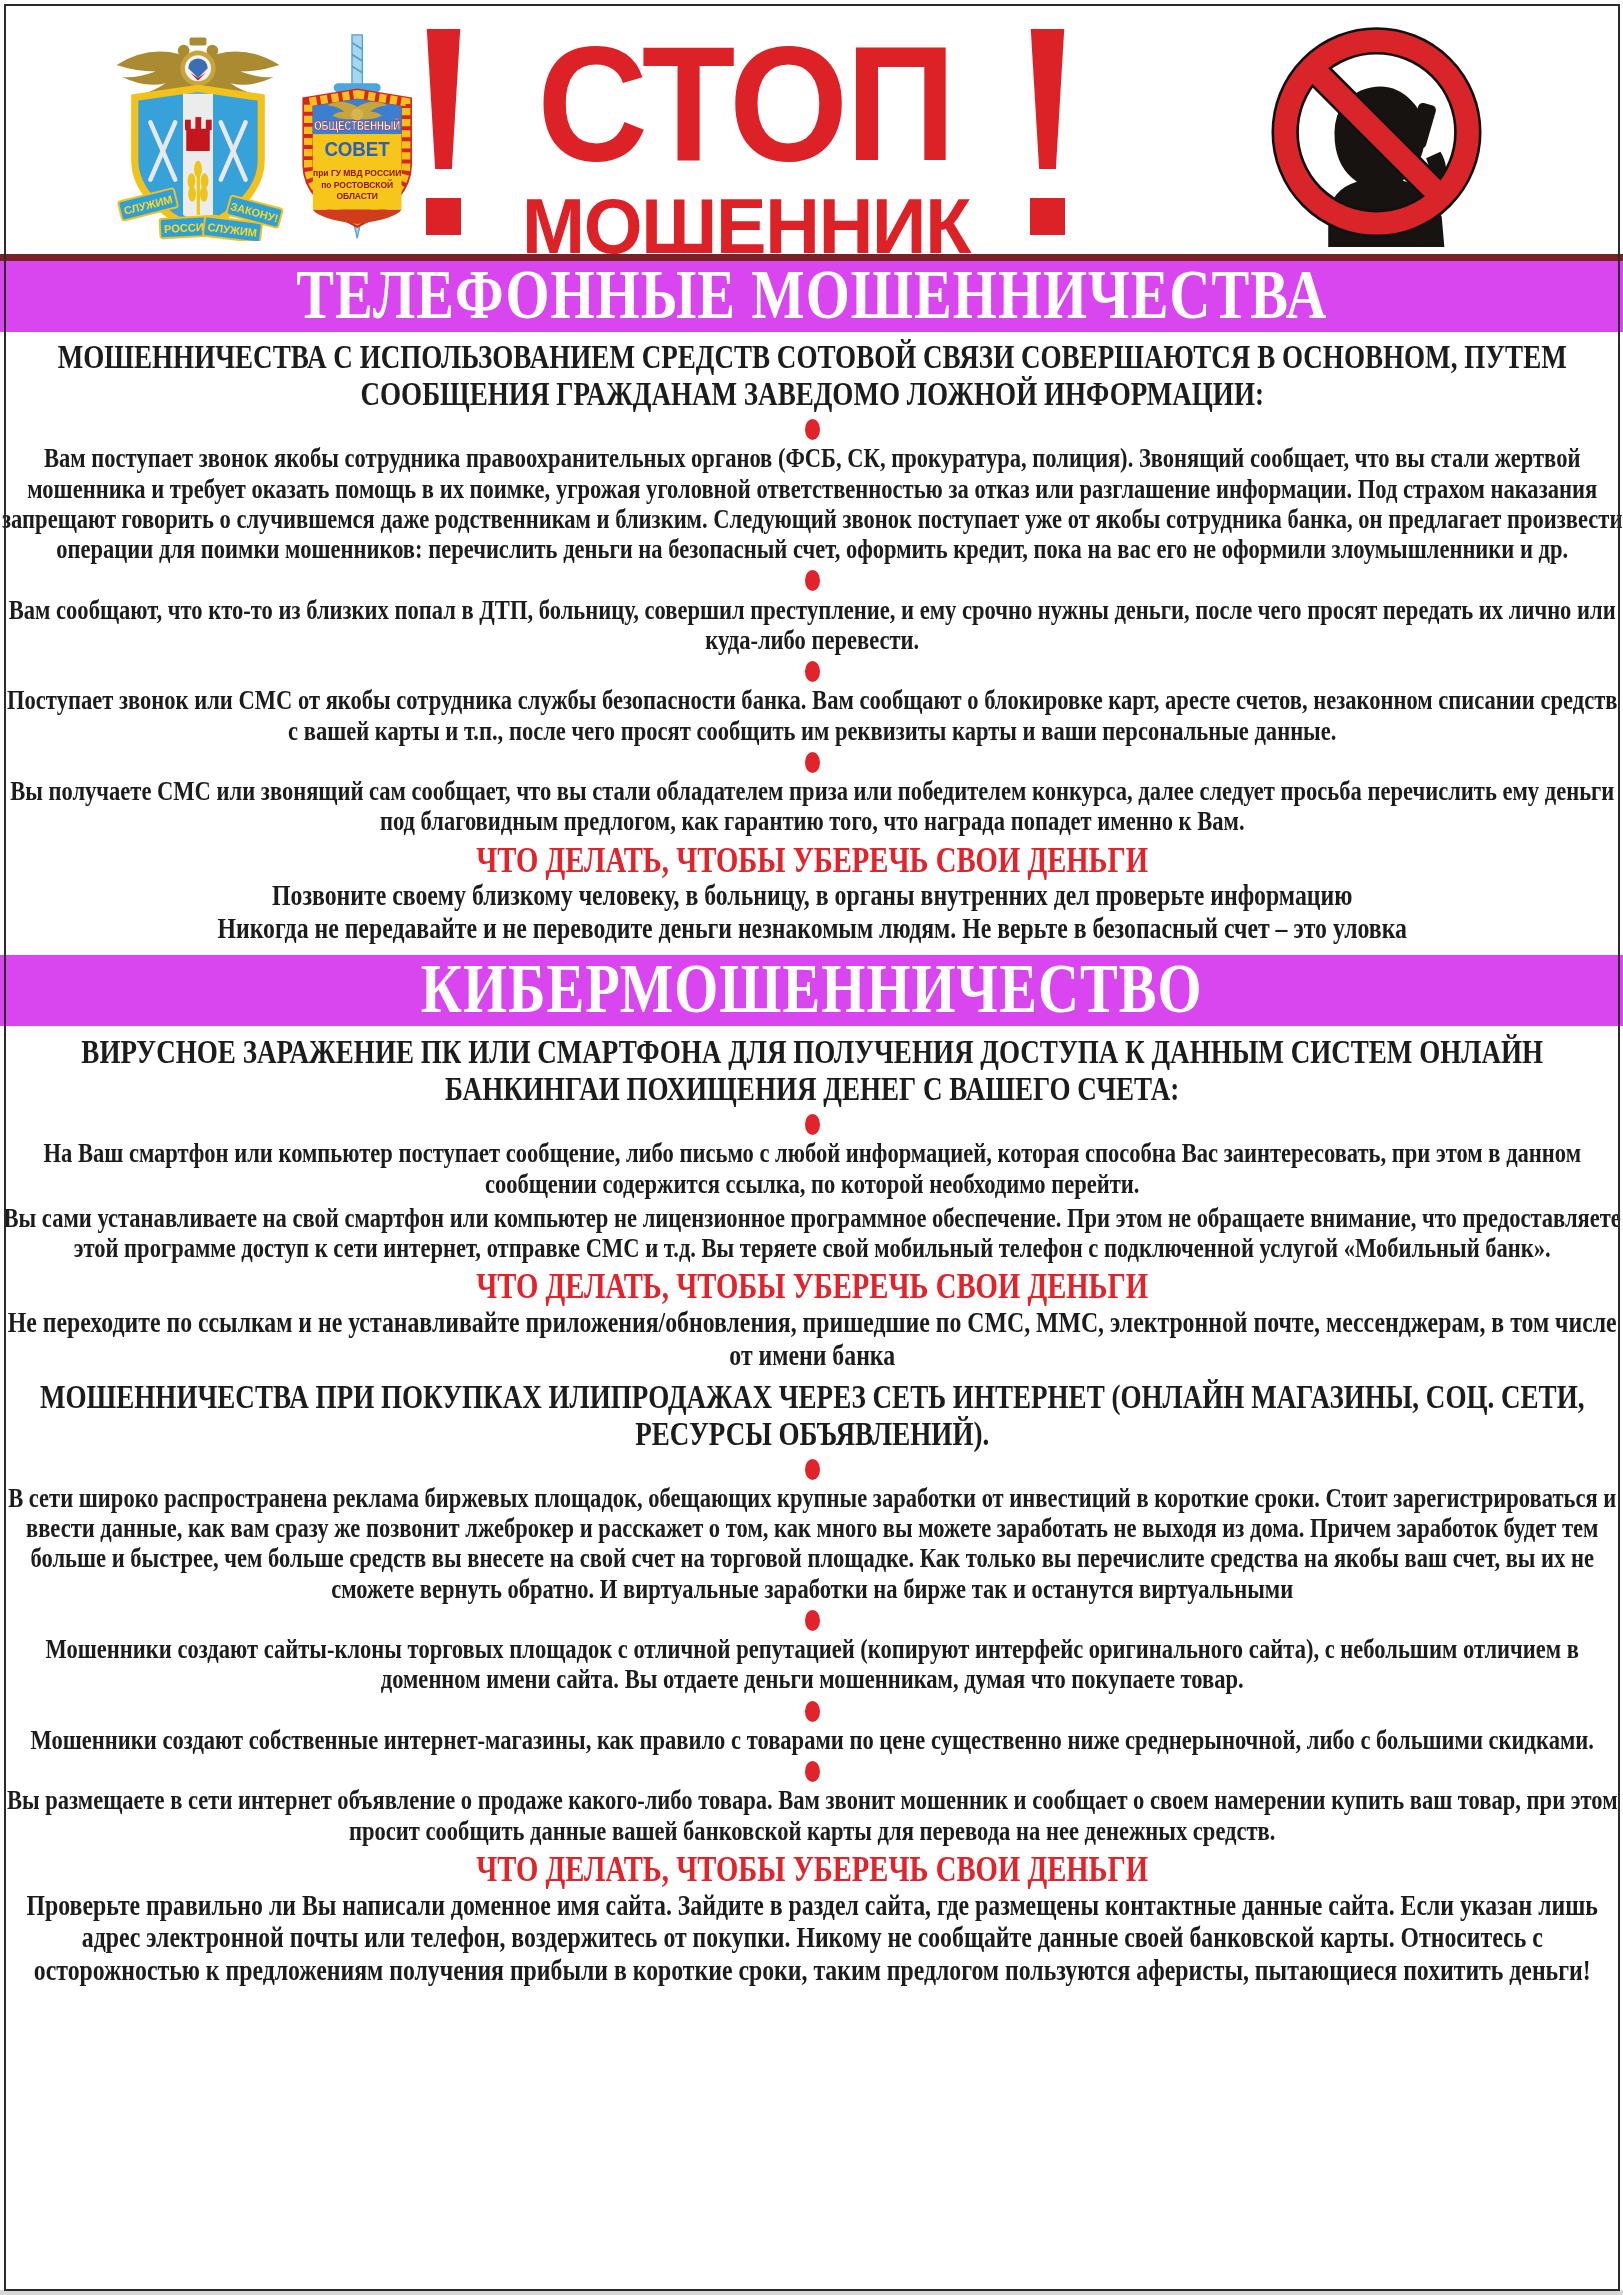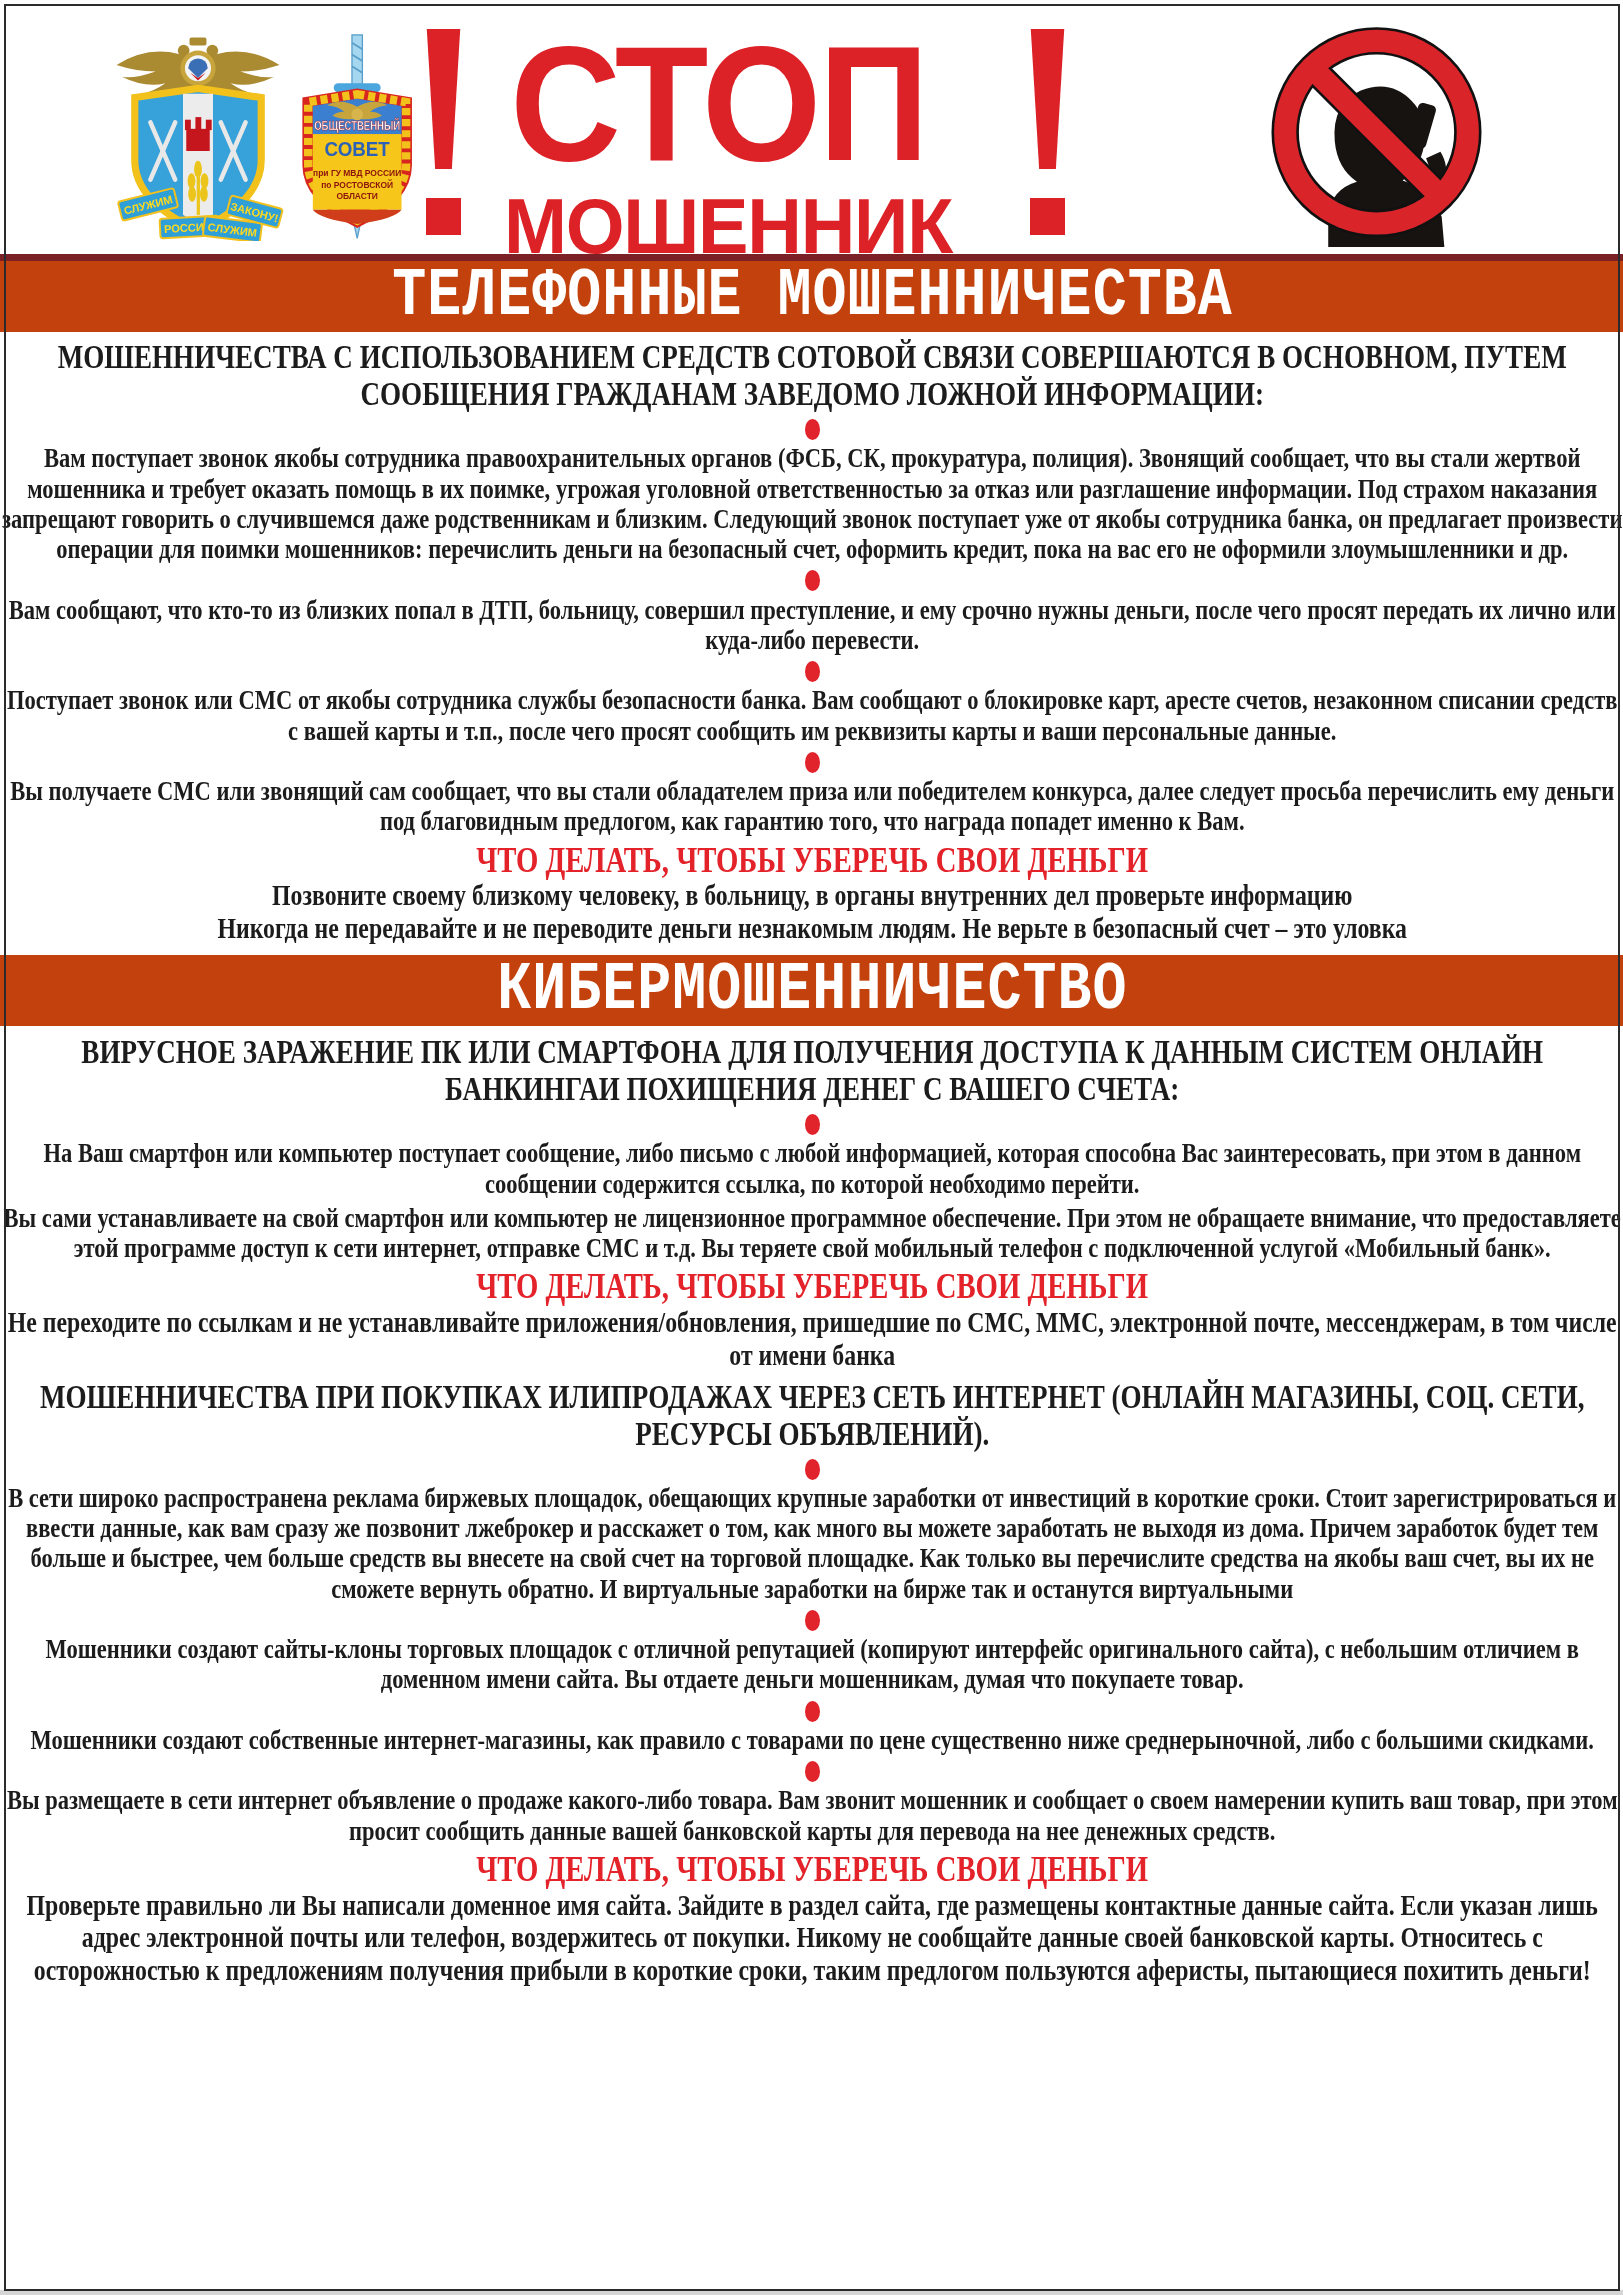--- a/index.html
+++ b/index.html
@@ -17,40 +17,39 @@
     pointer-events:none; z-index:9;
   }
   
   .header { position:relative; height:254px; }
   .emblems { position:absolute; left:110px; top:31px; display:flex; gap:10.5px; align-items:flex-start; }
   .stop-block { position:absolute; left:424px; top:29px; display:flex; gap:34px; }
   .excl { display:flex; flex-direction:column; align-items:center; width:39px; }
   .excl .bar { width:38px; height:140px; background:#dc2127;
                clip-path:polygon(6% 0,94% 0,72% 100%,28% 100%); }
   .excl .dot { width:35px; height:37px; background:#dc2127; margin-top:29px; }
-  .stop-words { display:flex; flex-direction:column; align-items:flex-start; width:497px; }
+  .stop-words { display:flex; flex-direction:column; align-items:center; width:497px; }
   .stop-top {
     font-family:"Liberation Sans","DejaVu Sans",sans-serif;
     font-weight:700; font-size:163px; line-height:0.92;
     color:#dc2127; transform:scaleX(0.94); letter-spacing:-2.6px; white-space:nowrap;
   }
   .stop-bottom {
     font-family:"Liberation Sans","DejaVu Sans",sans-serif;
     font-weight:700; font-size:78px; line-height:1;
     color:#dc2127; transform:scaleX(0.97); letter-spacing:-1.3px;
     margin-top:7.8px; white-space:nowrap;
   }
   .no-phone { position:absolute; right:139px; top:19.6px; }
   
   .divider { height:6.5px; background:#7b2125; }
   .banner {
-    height:71px; background:#c2410c;
-    display:flex; align-items:center; justify-content:center;
+    height:71px; background:#d946ef;
+    display:flex; justify-content:center;
     overflow:hidden;
-    font-family:Liberation Mono, monospace;
   }
   .banner-label {
     color:#ffffff; font-weight:700; font-size:69px; line-height:1;
     white-space:nowrap; transform:scaleX(0.82); letter-spacing:1.3px;
   }
   
   .sq { width:121.95%; margin-left:-10.97%; transform:scaleX(0.82);
         transform-origin:50% 0; text-align:center; }
   .intro  { font-size:33px; font-weight:700; line-height:1.12; margin-top:7.8px; }
   .body-p { font-size:27.5px; font-weight:700; line-height:1.10; }

